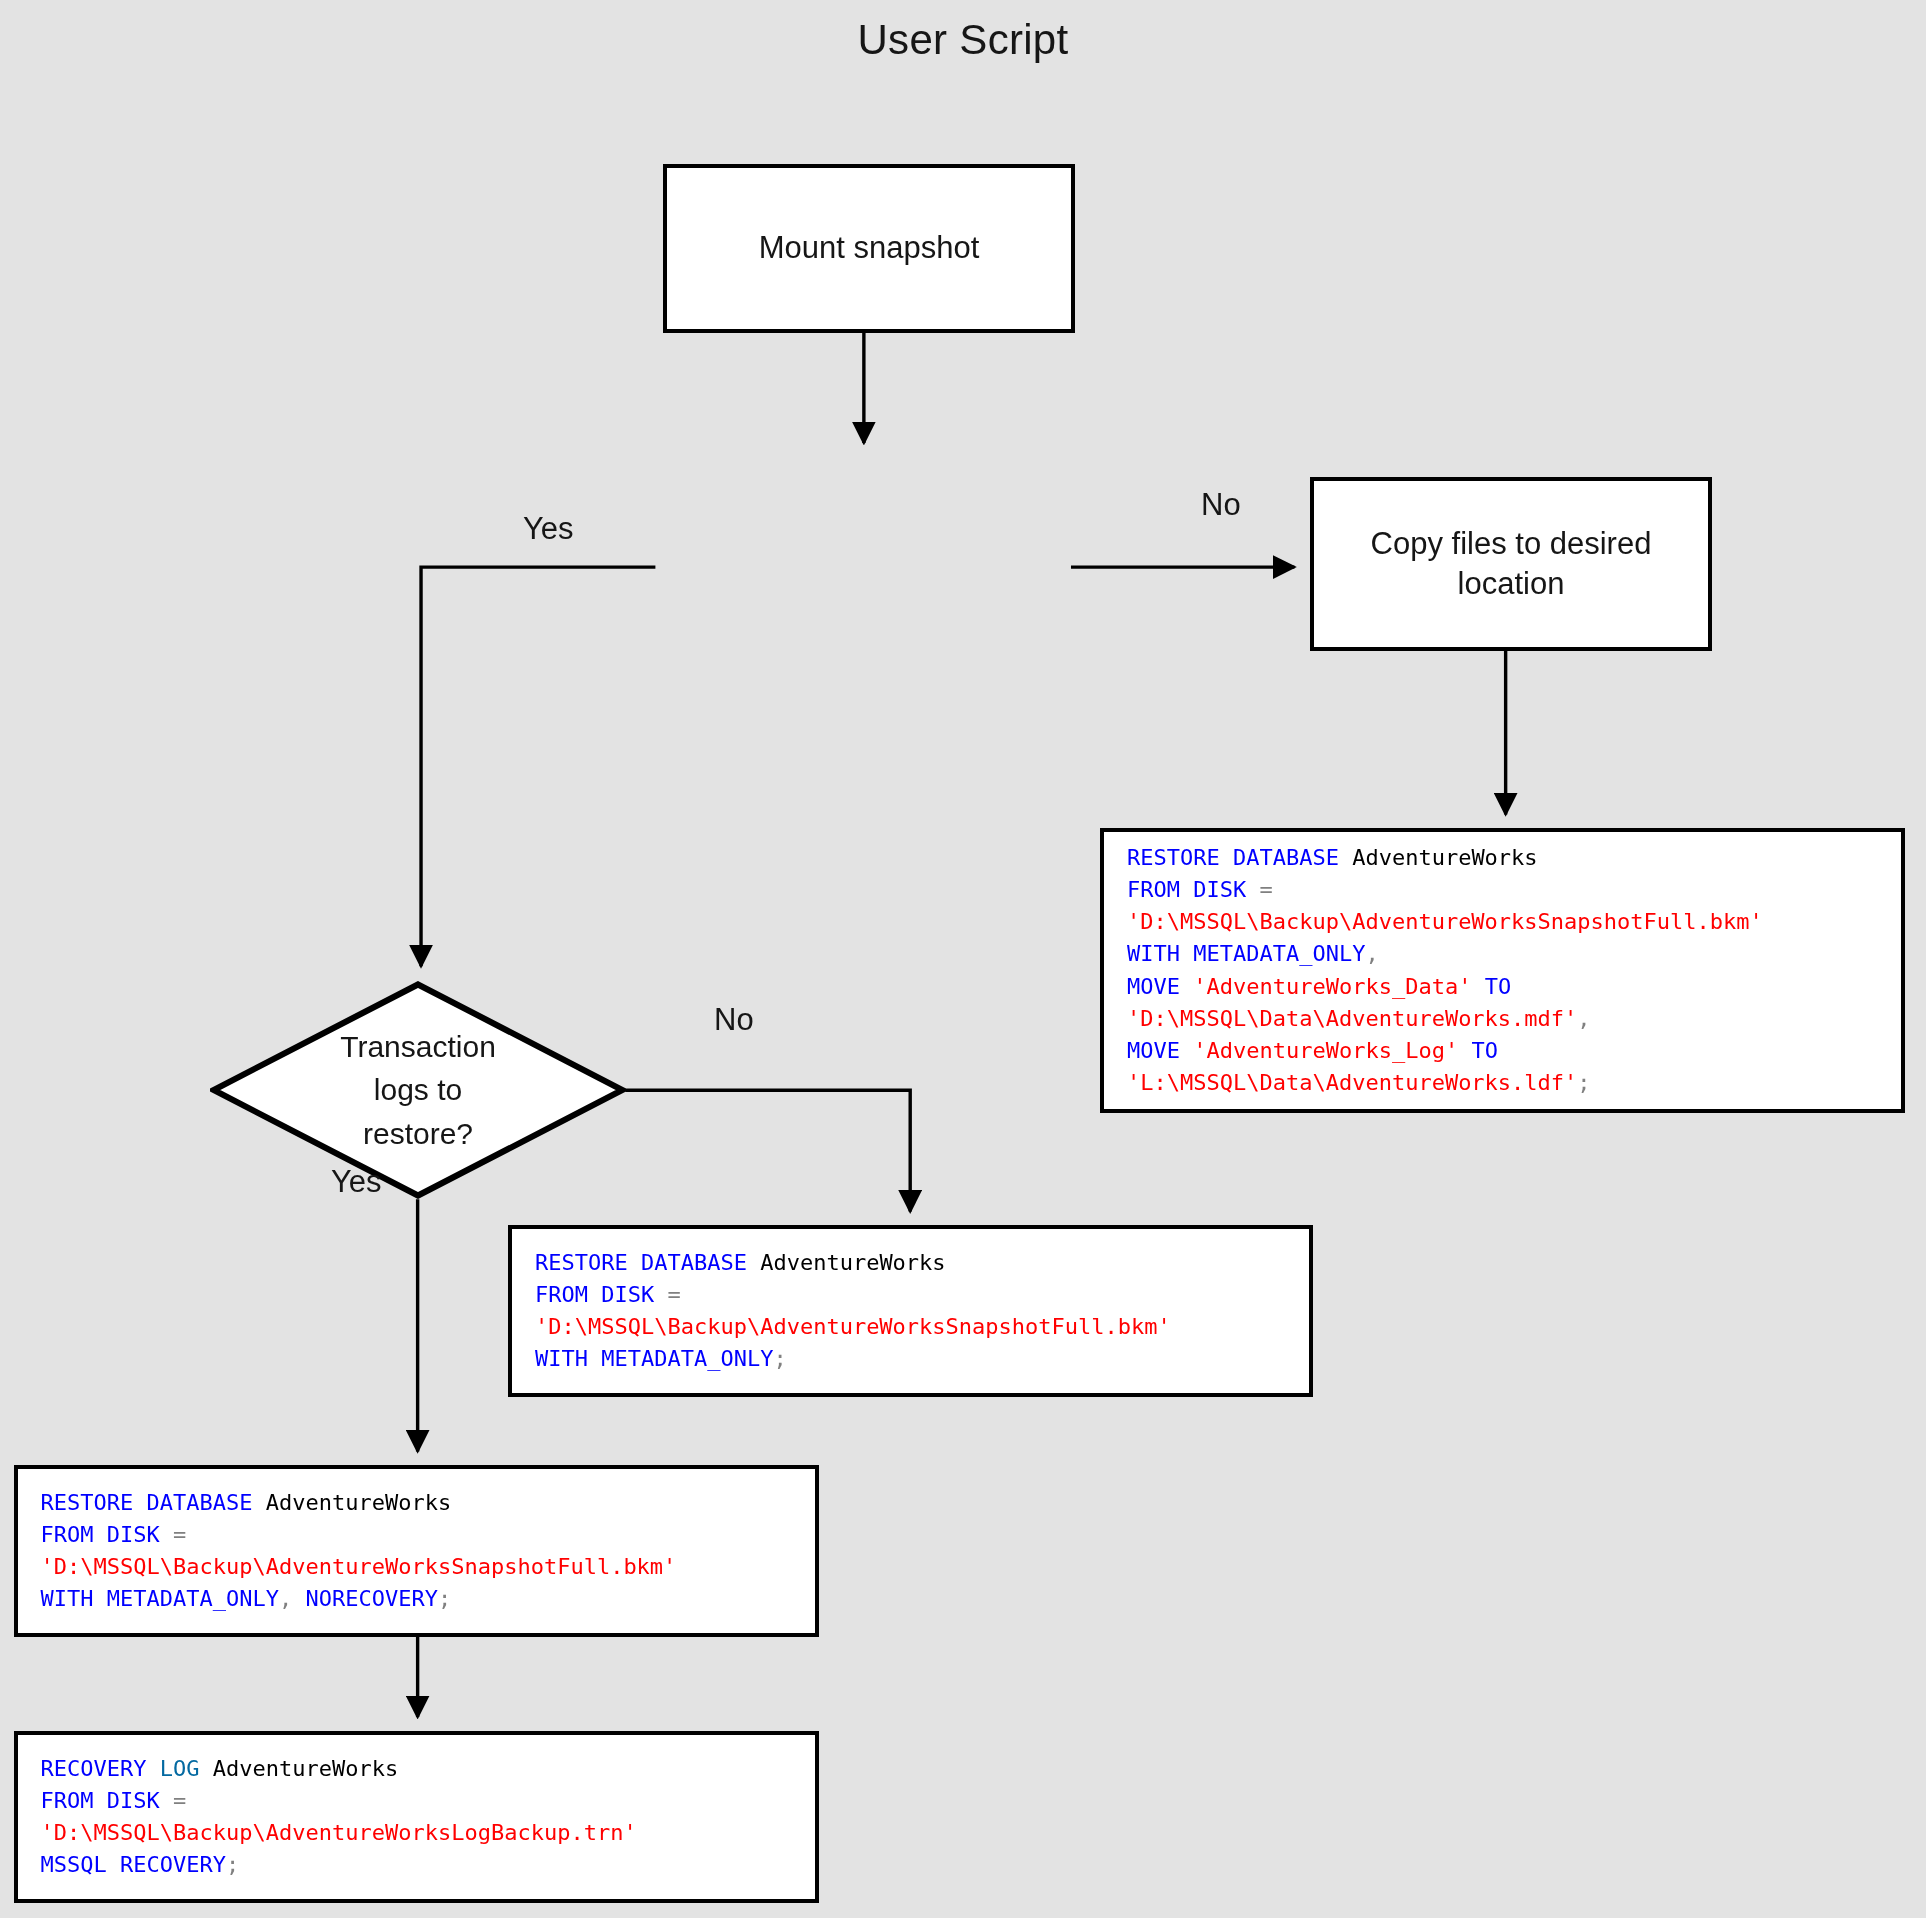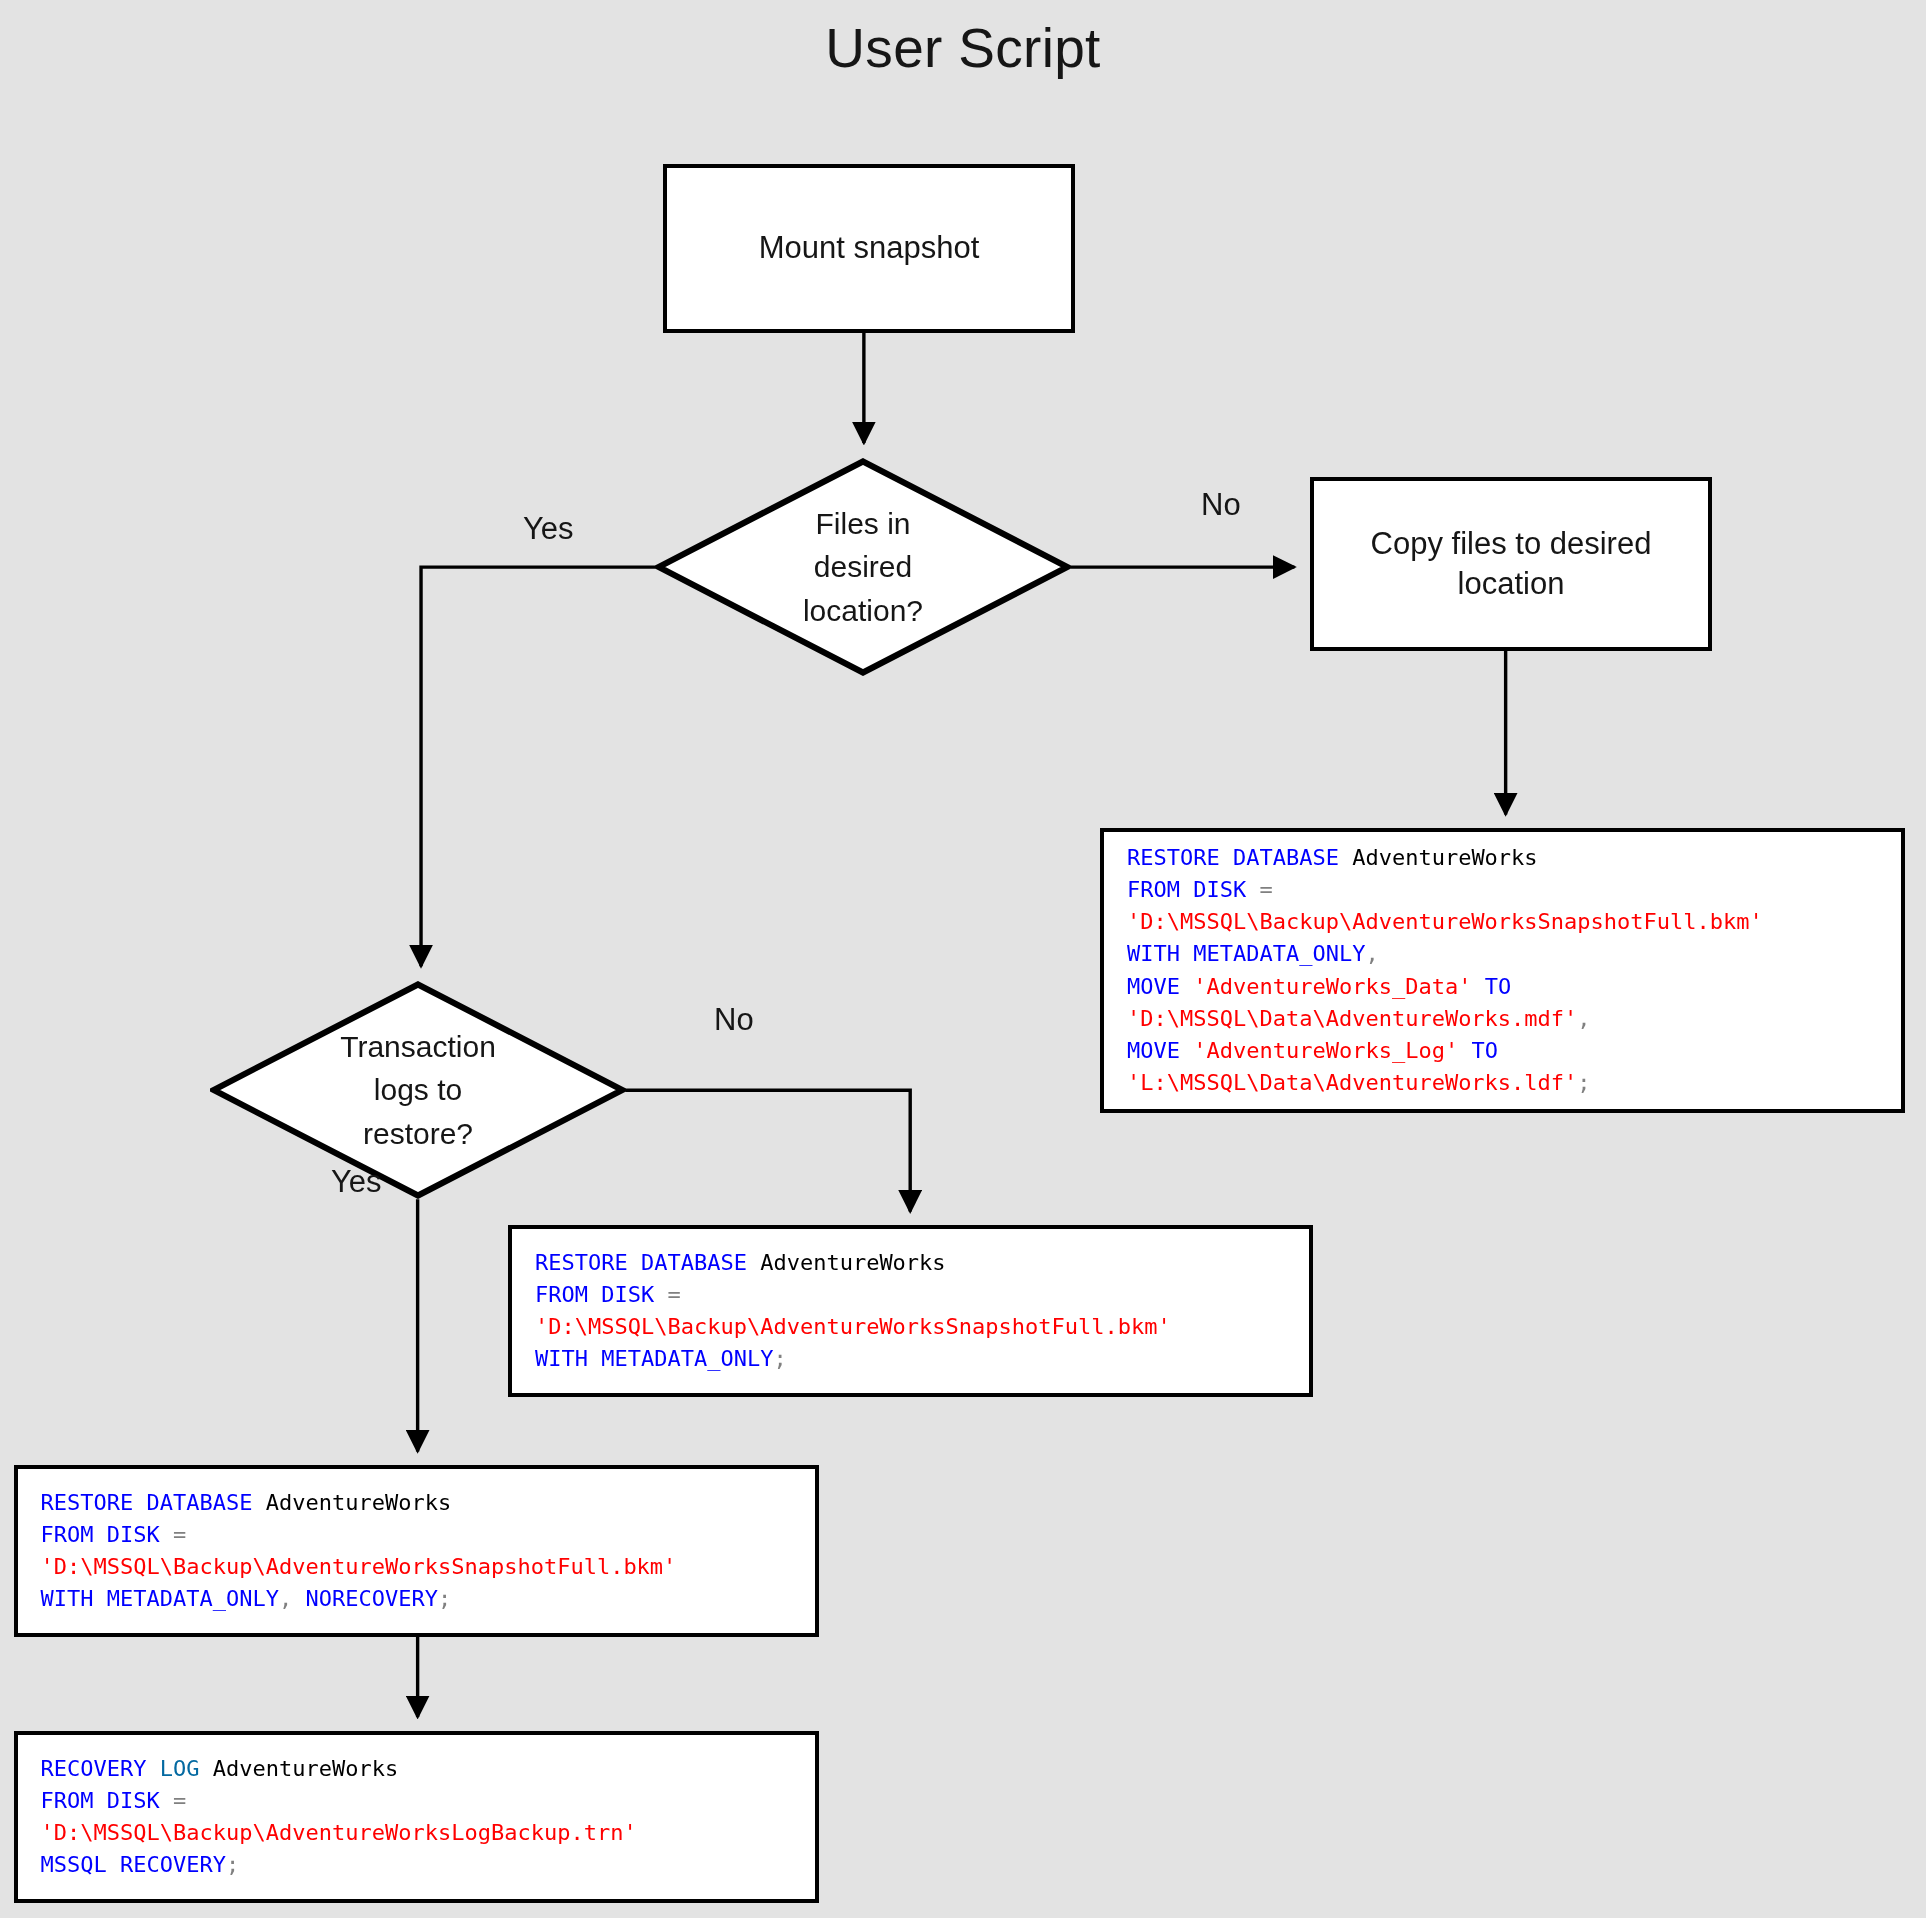--- a/index.html
+++ b/index.html
@@ -27,21 +27,21 @@
     height: 1919px;
     pointer-events: none;
   }
 
   .page-title {
     position: absolute;
     left: 0;
     top: 16.4px;
     width: 1926px;
     text-align: center;
-    font-size: 55px;
+    font-size: 42px;
     color: #161616;
     letter-spacing: 0.3px;
     white-space: pre;
   }
 
   
   .proc-box {
     position: absolute;
     background: #ffffff;
     border: 4.1px solid #000000;
@@ -147,28 +147,20 @@
 
     <path d="M 613 2402 L 613 2520" stroke="#000000" stroke-width="5" fill="none" marker-end="url(#arrow)"></path>
   </svg>
 
   <div class="page-title">User Script</div>
 
   <div class="proc-box" id="box-mount">
     <span class="txt">Mount snapshot</span>
   </div>
 
-  <div class="diamond-wrap" id="dia-files">
-    <svg viewBox="0 0 610 320" width="416" height="218" xmlns="http://www.w3.org/2000/svg">
-      <polygon points="305,5 605,160 305,315 5,160" fill="#ffffff" stroke="#000000" stroke-width="9"></polygon>
-    </svg>
-    <div class="diamond-label">Files in
-desired
-location?</div>
-  </div>
 
   <div class="proc-box" id="box-copy">
     <span class="txt">Copy files to desired
 location</span>
   </div>
 
   <div class="diamond-wrap" id="dia-logs">
     <svg viewBox="0 0 610 320" width="416" height="218" xmlns="http://www.w3.org/2000/svg">
       <polygon points="305,5 605,160 305,315 5,160" fill="#ffffff" stroke="#000000" stroke-width="9"></polygon>
     </svg>

